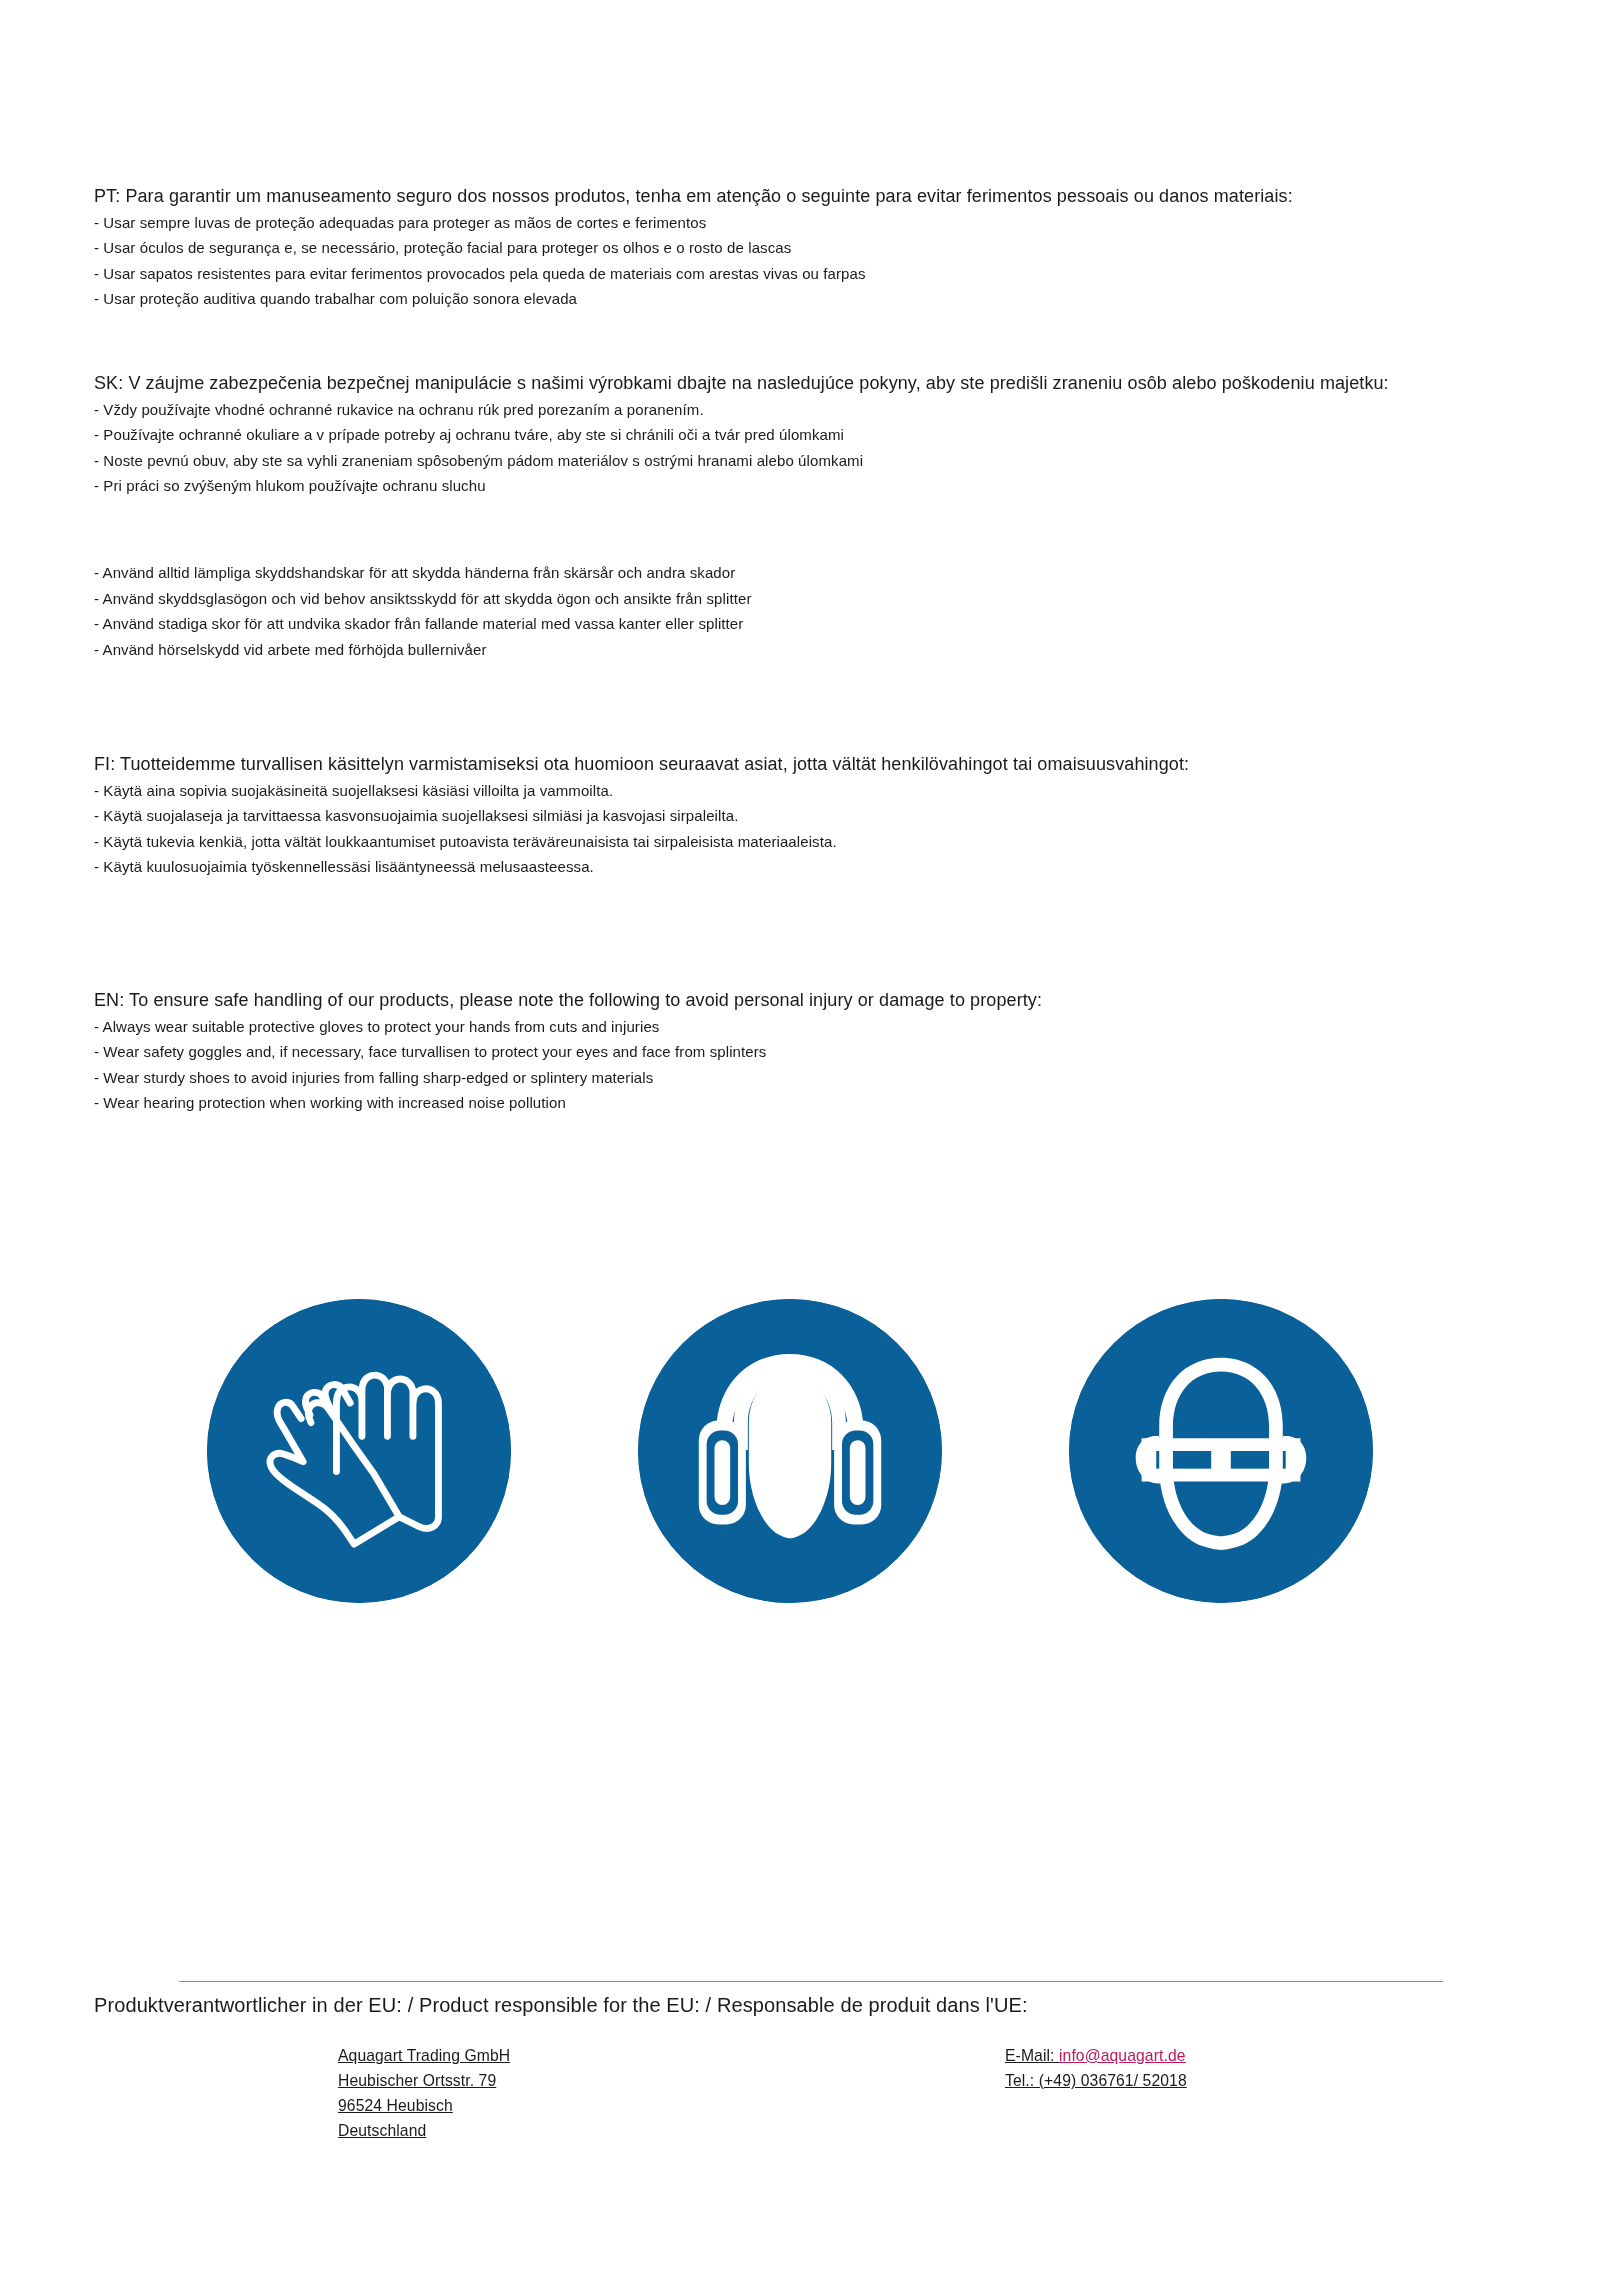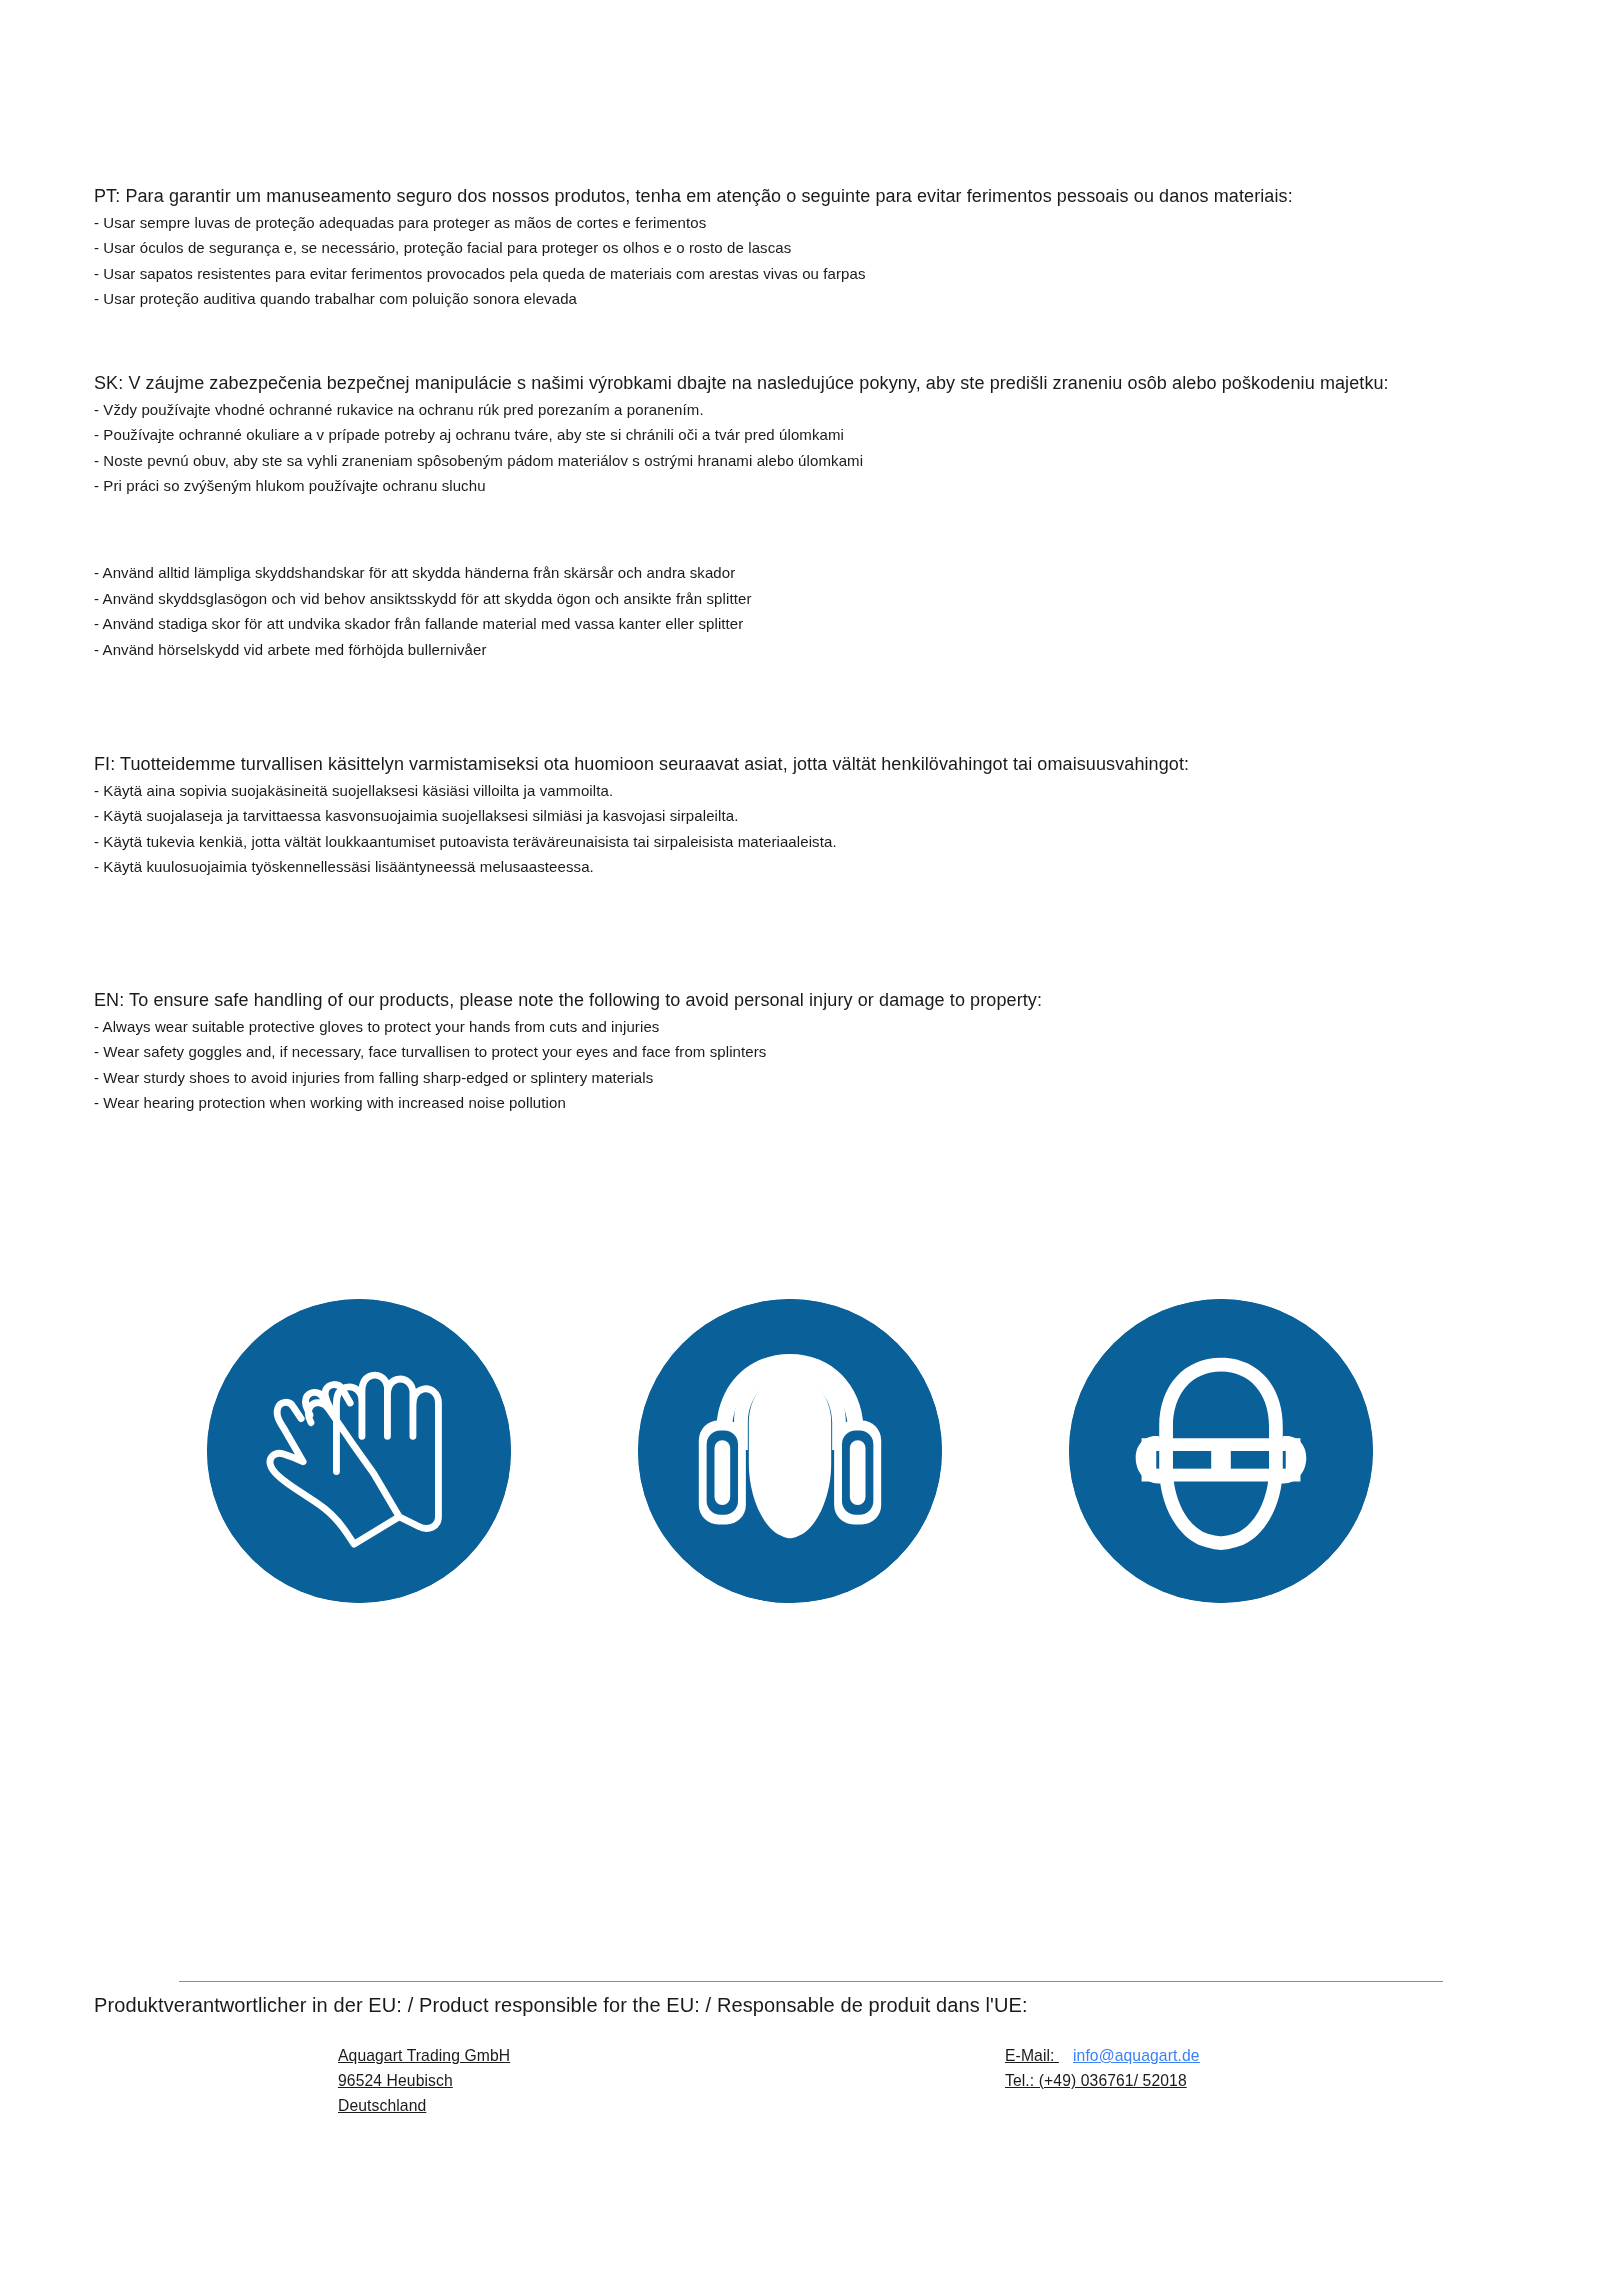--- a/index.html
+++ b/index.html
@@ -87,23 +87,22 @@
   .footer-right {
     width: 441px;
   }
   .footer-line {
     font-size: 15.7px;
     line-height: 25px;
     letter-spacing: 0.1px;
     white-space: nowrap;
   }
   .footer-line a, .mail-link {
-    color: #3b82f6;
+    color: #be185d;
     text-decoration: underline;
-    margin-left: 14px;
   }
   .inline-label { }
 </style>
 </head>
 <body>
 
 <div class="page">
 
   <div class="text-block" style="top:184px;">
     <div class="lang-intro">PT: Para garantir um manuseamento seguro dos nossos produtos, tenha em atenção o seguinte para evitar ferimentos pessoais ou danos materiais:</div>
@@ -227,20 +226,21 @@
     </svg>
 
   </div>
 
   <div class="footer-rule"></div>
   <div class="footer-title">Produktverantwortlicher in der EU: / Product responsible for the EU: / Responsable de produit dans l'UE:</div>
 
   <div class="footer-cols">
     <div class="footer-left">
       <div class="footer-line">Aquagart Trading GmbH</div>
+      <div class="footer-line">Heubischer Ortsstr. 79</div>
       <div class="footer-line">96524 Heubisch</div>
       <div class="footer-line">Deutschland</div>
     </div>
     <div class="footer-right">
       <div class="footer-line"><span class="inline-label">E-Mail: </span><span class="mail-link">info@aquagart.de</span></div>
       <div class="footer-line">Tel.: (+49) 036761/ 52018</div>
     </div>
   </div>
 
 </div>

